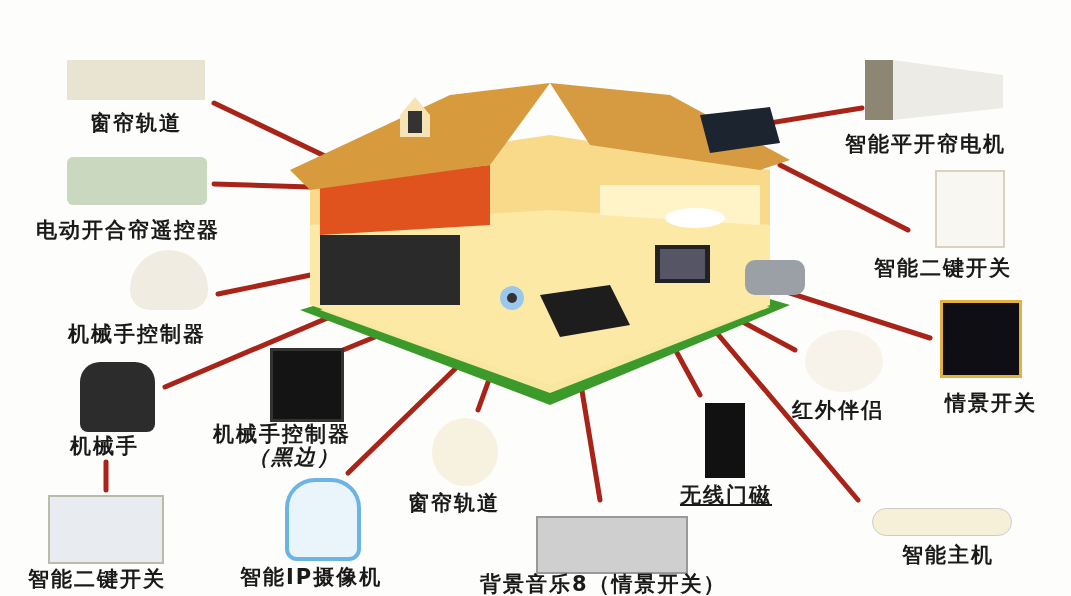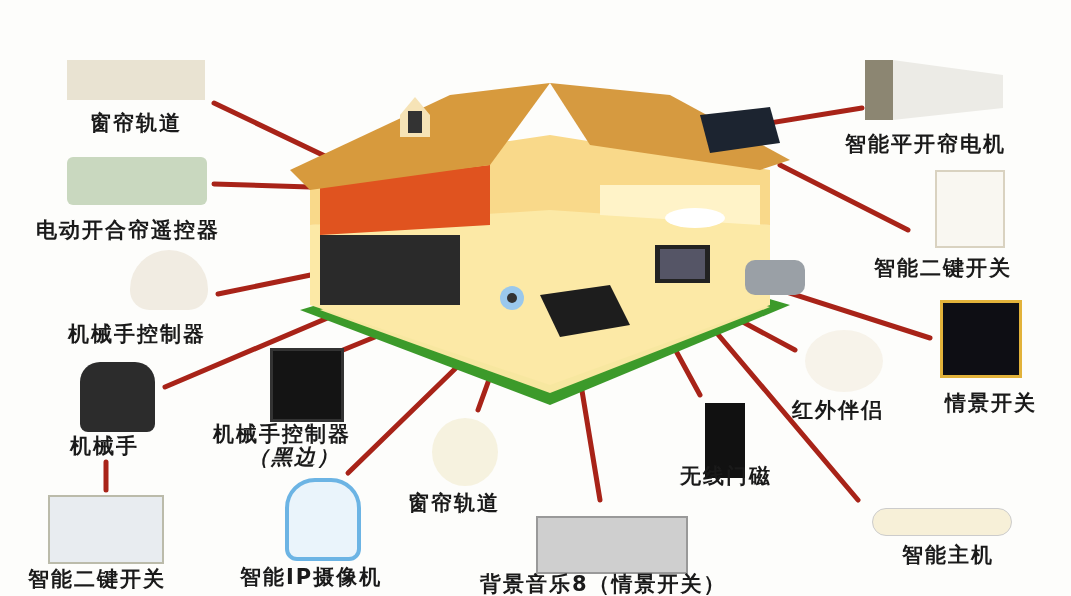--- a/index.html
+++ b/index.html
@@ -94,21 +94,21 @@
 <div class="dev" style="left:285px;top:478px;width:68px;height:75px;background:#eaf4fb;border:4px solid #6cb4e4;border-radius:30px 30px 12px 12px;"></div>
 <div class="label" style="left:240px;top:566px;">智能IP摄像机</div>
 
 <div class="dev" style="left:432px;top:418px;width:66px;height:68px;background:#f6f2df;border-radius:50%;"></div>
 <div class="label" style="left:408px;top:492px;">窗帘轨道</div>
 
 <div class="dev" style="left:536px;top:516px;width:148px;height:54px;background:#cfcfcf;border:2px solid #999;"></div>
 <div class="label" style="left:480px;top:573px;">背景音乐8（情景开关）</div>
 
 <div class="dev" style="left:705px;top:403px;width:40px;height:75px;background:#111;"></div>
-<div class="label" style="left:680px;top:465px;">无线门磁</div>
+<div class="label" style="left:680px;top:484px;text-decoration:underline;">无线门磁</div>
 
 <div class="dev" style="left:805px;top:330px;width:78px;height:62px;background:#f7f3ea;border-radius:50%;"></div>
 <div class="label" style="left:792px;top:399px;">红外伴侣</div>
 
 <div class="dev" style="left:872px;top:508px;width:138px;height:26px;background:#f7f0d8;border-radius:14px;border:1px solid #ccc;"></div>
 <div class="label" style="left:902px;top:544px;">智能主机</div>
 
 <div class="dev" style="left:940px;top:300px;width:76px;height:72px;background:#0e0e14;border:3px solid #e2b23a;"></div>
 <div class="label" style="left:933px;top:392px;margin-left:12px;">情景开关</div>
 

